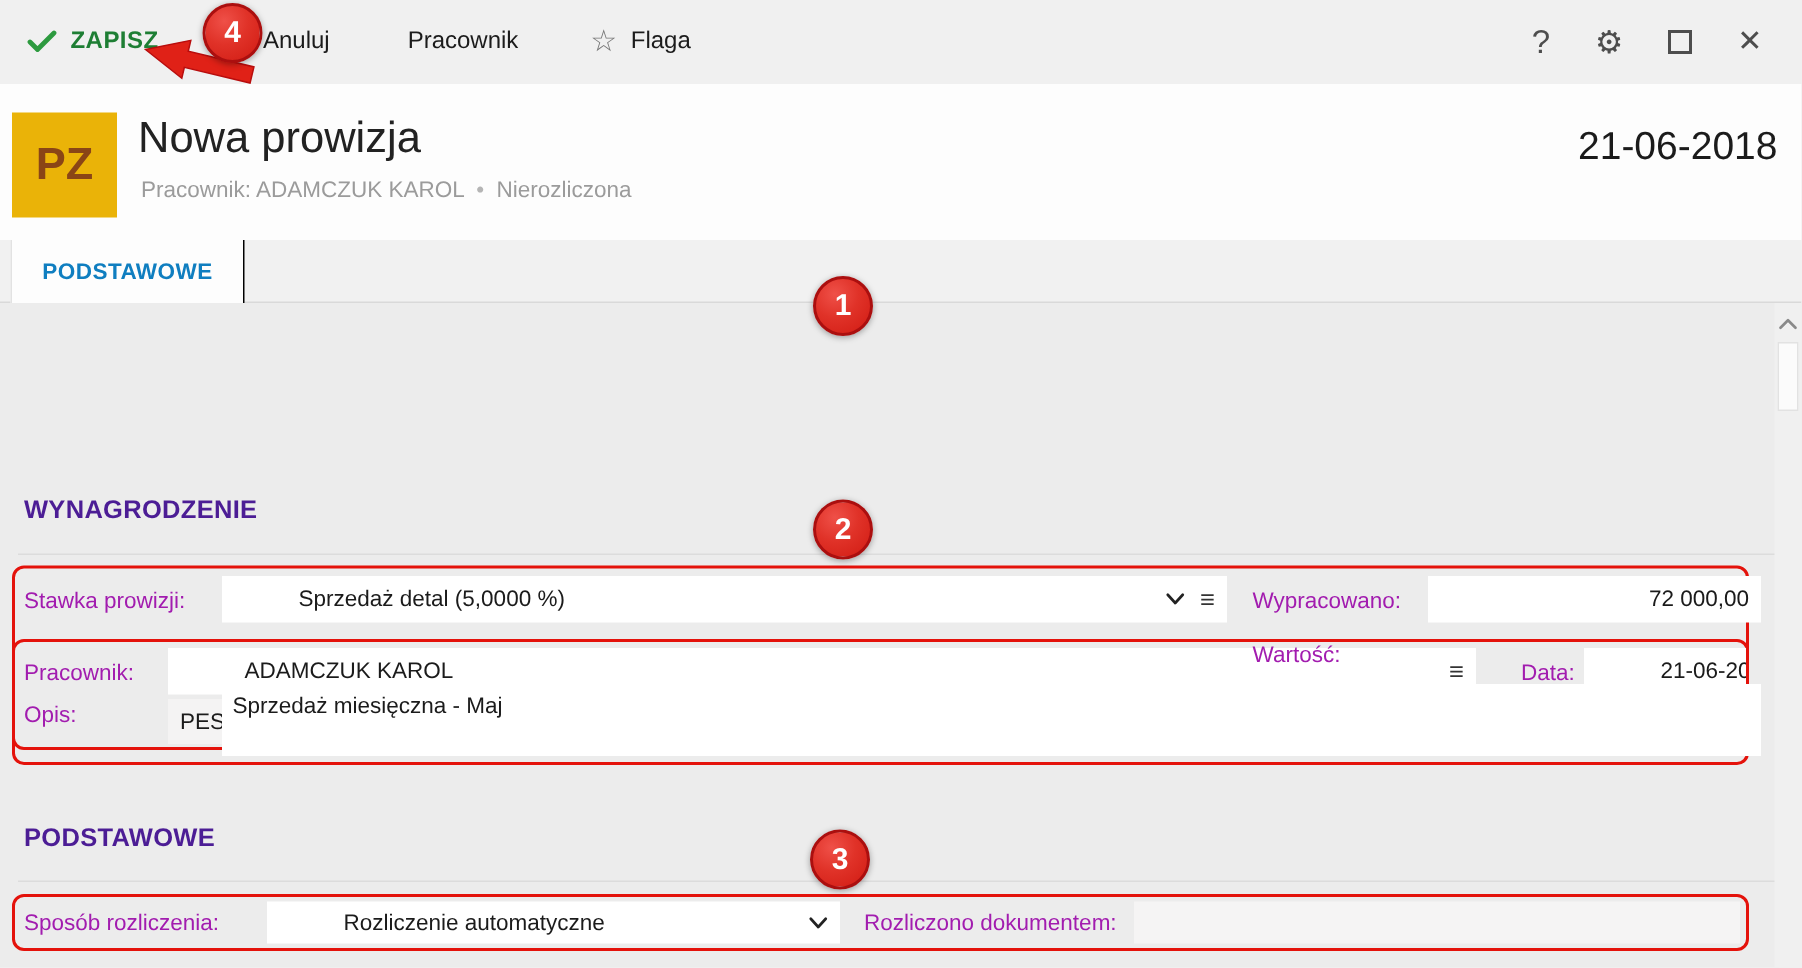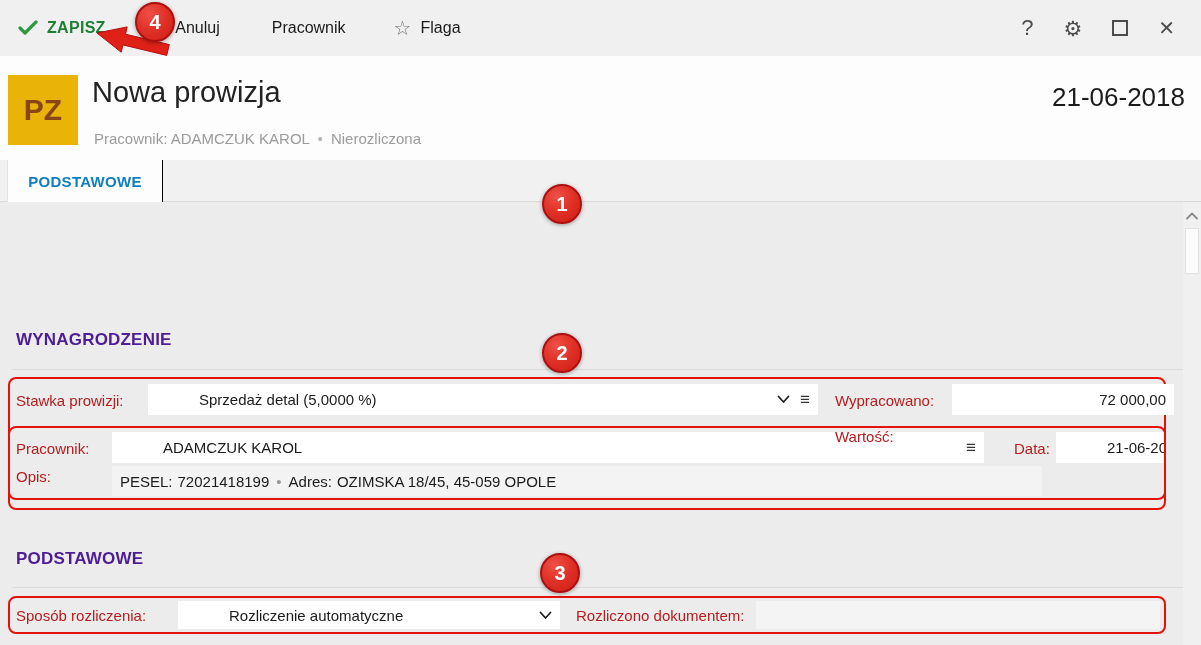--- a/index.html
+++ b/index.html
@@ -29,21 +29,21 @@
   .maxi { width:16px; height:16px; border:2px solid #4d4d4d; }
 
   
   .headerband { position:absolute; left:0; top:56px; width:1201px; height:104px; background:#fdfdfd; }
   .doc-badge {
     position:absolute; left:8px; top:19px; width:70px; height:70px;
     background:#eab308; color:#8a4516; font-size:30px; font-weight:bold;
     display:flex; align-items:center; justify-content:center;
   }
   .doc-title { position:absolute; left:92px; top:20px; font-size:29px; color:#222; }
-  .doc-subtitle { position:absolute; left:94px; top:62px; font-size:15px; color:#9b9b9b;margin-top:12px; }
+  .doc-subtitle { position:absolute; left:94px; top:62px; font-size:15px; color:#9b9b9b; }
   .doc-subtitle .sep { color:#b5b5b5; padding:0 4px; }
   .doc-date { position:absolute; right:16px; top:26px; font-size:26px; color:#1b1b1b; }
 
   
   .tabstrip { position:absolute; left:0; top:160px; width:1201px; height:42px; background:#f1f1f1; border-bottom:1px solid #d9d9d9; }
   .tab-active {
     position:absolute; left:7px; top:0; width:156px; height:43px;
     background:#fdfdfd; border-left:1px solid #e2e2e2; border-right:1px solid #000000;
     display:flex; align-items:center; justify-content:center;
     color:#0f7ec0; font-weight:bold; font-size:15px; letter-spacing:.3px;
@@ -54,21 +54,21 @@
 
   .scrollbar { position:absolute; right:0; top:202px; width:18px; height:443px; background:#f0f0f0; }
   .scroll-up { position:absolute; top:8px; left:2px; width:14px; height:12px; }
   .scroll-thumb { position:absolute; top:26px; left:2px; width:14px; height:46px; background:#fbfbfb; border:1px solid #e2e2e2; }
 
   .redbox { position:absolute; border:2px solid #e4120b; border-radius:8px; }
   .box1 { left:8px; top:224px; width:1158px; height:74px; }
   .box2 { left:8px; top:377px; width:1158px; height:133px; }
   .box3 { left:8px; top:596px; width:1158px; height:38px; }
 
-  .flabel { position:absolute; font-size:15px; color:#b91c1c; white-space:nowrap; }
+  .flabel { position:absolute; font-size:15px; color:#a21caf; white-space:nowrap; }
   .field {
     position:absolute; background:#fff; font-size:15px; color:#1b1b1b;
     display:flex; align-items:center; overflow:hidden; white-space:nowrap;padding-left:44px;
   }
   .field.readonly { background:#f5f4f4; }
   .field .val { padding-left:7px; }
   .field .val-right { margin-left:auto; padding-right:8px; }
   .field .icons { margin-left:auto; display:flex; align-items:center; gap:10px; padding-right:8px; }
   .menu-glyph { font-size:17px; color:#333; line-height:1; }
 
@@ -193,20 +193,23 @@
           </svg>
           <span class="menu-glyph">≡</span>
         </span>
       </div>
       <div class="flabel" style="left:825px; top:13px;">Wypracowano:</div>
       <div class="field" style="left:942px; top:5px; width:222px; height:31px;">
         <span class="val-right">72 000,00</span>
       </div>
       <div class="flabel" style="left:825px; top:49px;">Wartość:</div>
       <div class="flabel" style="left:6px; top:89px;">Opis:</div>
+      <div class="textarea-field" style="left:138px; top:77px; width:1026px; height:48px;">
+        <span>Sprzedaż miesięczna - Maj</span>
+      </div>
     </div>
 
     <div class="section-title" style="left:16px; top:347px;">PODSTAWOWE</div>
     <div class="divider" style="top:385px;"></div>
 
     <div class="redbox box3" style="top:394px;">
       <div class="flabel" style="left:6px; top:9px;">Sposób rozliczenia:</div>
       <div class="field" style="left:168px; top:3px; width:382px; height:28px;">
         <span class="val">Rozliczenie automatyczne</span>
         <span class="icons">

